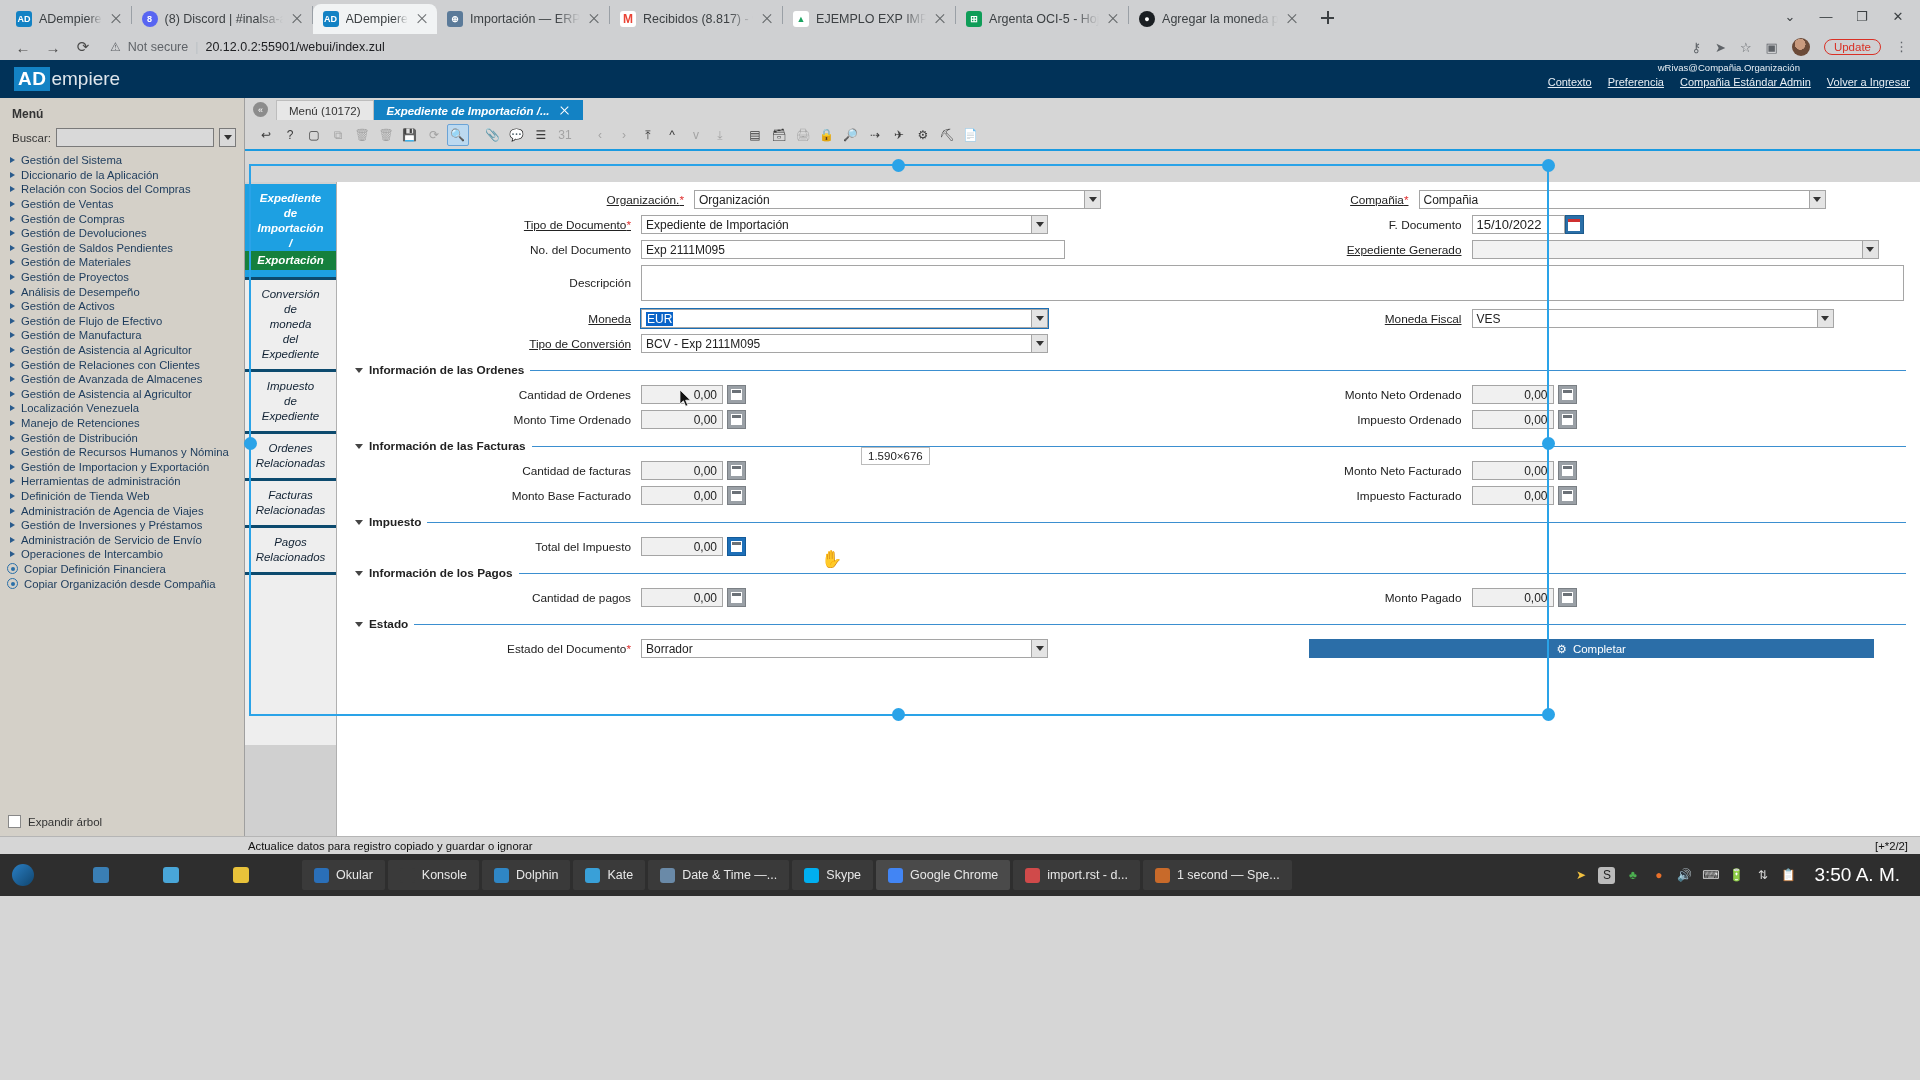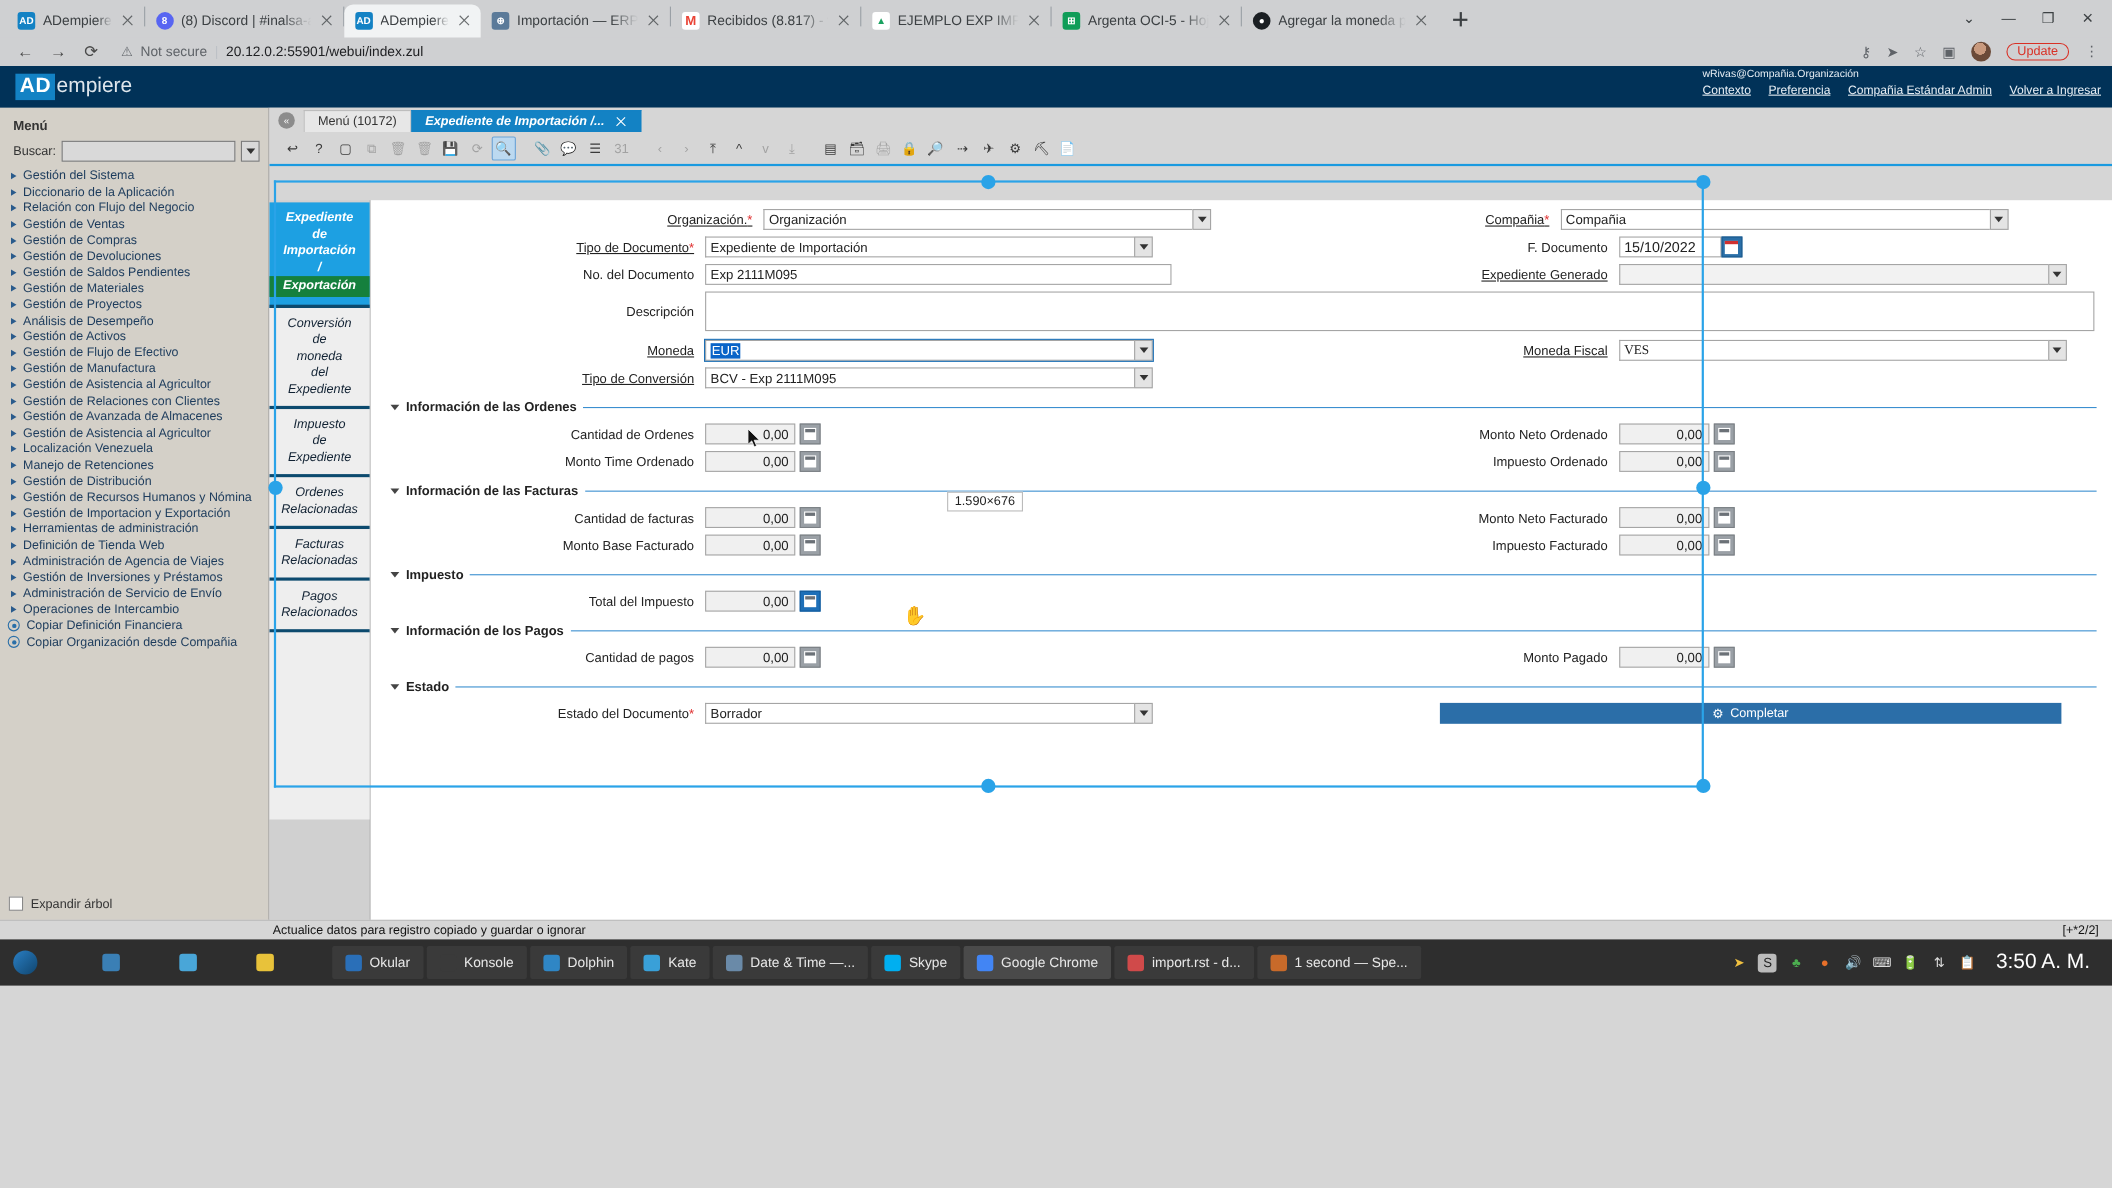--- a/index.html
+++ b/index.html
@@ -48,21 +48,21 @@
   .update { border:1px solid #d93025; color:#d93025; border-radius:11px; font-size:11.5px;
             padding:1px 9px; }
   .kebab { color:#5f6368; font-size:13px; letter-spacing:0; line-height:.7; }
 
   
   .adhead { height:38px; background:#013258; display:flex; align-items:center;
             padding:0 14px; position:relative; }
   .logo { display:flex; align-items:center; font-size:19px; }
   .logo .ad { background:#1382c4; color:#fff; font-weight:bold; padding:1px 4px; letter-spacing:.5px;}
   .logo .emp { color:#dfe6ec; font-weight:300; margin-left:1px; }
-  .headright { position:absolute; right:10px; top:2px; text-align:left; color:#e7eef4; }
+  .headright { position:absolute; right:10px; top:2px; text-align:center; color:#e7eef4; }
   .headuser { font-size:9.5px; margin-bottom:3px; }
   .headlinks { display:flex; gap:16px; font-size:11px; }
   .headlinks span { text-decoration:underline; }
 
   
   .appbody { display:flex; height:738px; }
 
   
   .menupane { width:245px; background:#d4d0c8; position:relative; border-right:1px solid #9f9f9f; }
   .menutitle { font-size:12px; font-weight:bold; color:#333; padding:9px 0 7px 12px; }
@@ -302,21 +302,21 @@
         <div class="mitem">
           <span class="arrowr"></span>
           <span>Gestión del Sistema</span>
         </div>
         <div class="mitem">
           <span class="arrowr"></span>
           <span>Diccionario de la Aplicación</span>
         </div>
         <div class="mitem">
           <span class="arrowr"></span>
-          <span>Relación con Flujo del Negocio</span>
+          <span>Relación con Socios del Compras</span>
         </div>
         <div class="mitem">
           <span class="arrowr"></span>
           <span>Gestión de Ventas</span>
         </div>
         <div class="mitem">
           <span class="arrowr"></span>
           <span>Gestión de Compras</span>
         </div>
         <div class="mitem">
@@ -560,21 +560,21 @@
                   <span class="sel-text">EUR</span>
                 </div>
               <div class="cbtn">
                   <span class="caret"></span>
                 </div>
             </div>
           </div>
           <div class="half">
             <div class="flabel lw2 u"><span>Moneda Fiscal</span></div>
             <div class="fctl combo">
-              <div class="inp" style="width:390px;font-family:Liberation Serif, serif;">VES</div>
+              <div class="inp" style="width:345px;">VES</div>
               <div class="cbtn">
                   <span class="caret"></span>
                 </div>
             </div>
           </div>
         </div>
 
         <div class="frow">
           <div class="half">
             <div class="flabel lw1 u"><span>Tipo de Conversión</span></div>

